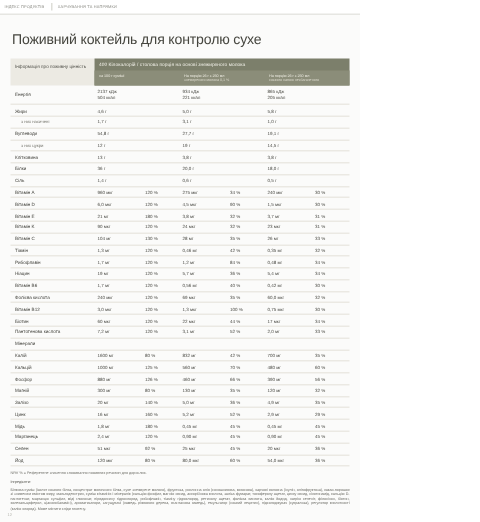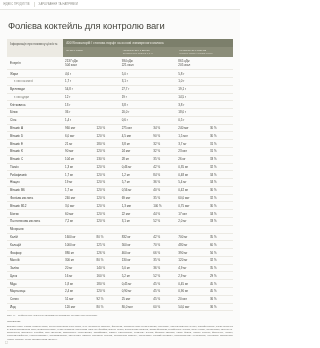--- a/index.html
+++ b/index.html
@@ -78,21 +78,21 @@
 
 <div class="page">
 
   <div class="topbar">
     <span class="crumb">ІНДЕКС ПРОДУКТІВ</span>
     <span class="crumb-sep"></span>
     <span class="crumb">ХАРЧУВАННЯ ТА НАПРЯМКИ</span>
   </div>
 
   <div class="title-wrap">
-    <h1 class="title">Фолієва коктейль для контролю ваги</h1>
+    <h1 class="title">Поживний коктейль для контролю сухе</h1>
   </div>
 
   <div class="table">
 
     <div class="thead-band">
       <div class="th-left">Інформація про поживну цінність</div>
       <div class="th-right">
         <div class="band-title">400 Кілокалорій / столова порція на основі знежиреного молока</div>
         <div class="band-sub">
           <div class="band-cell">

